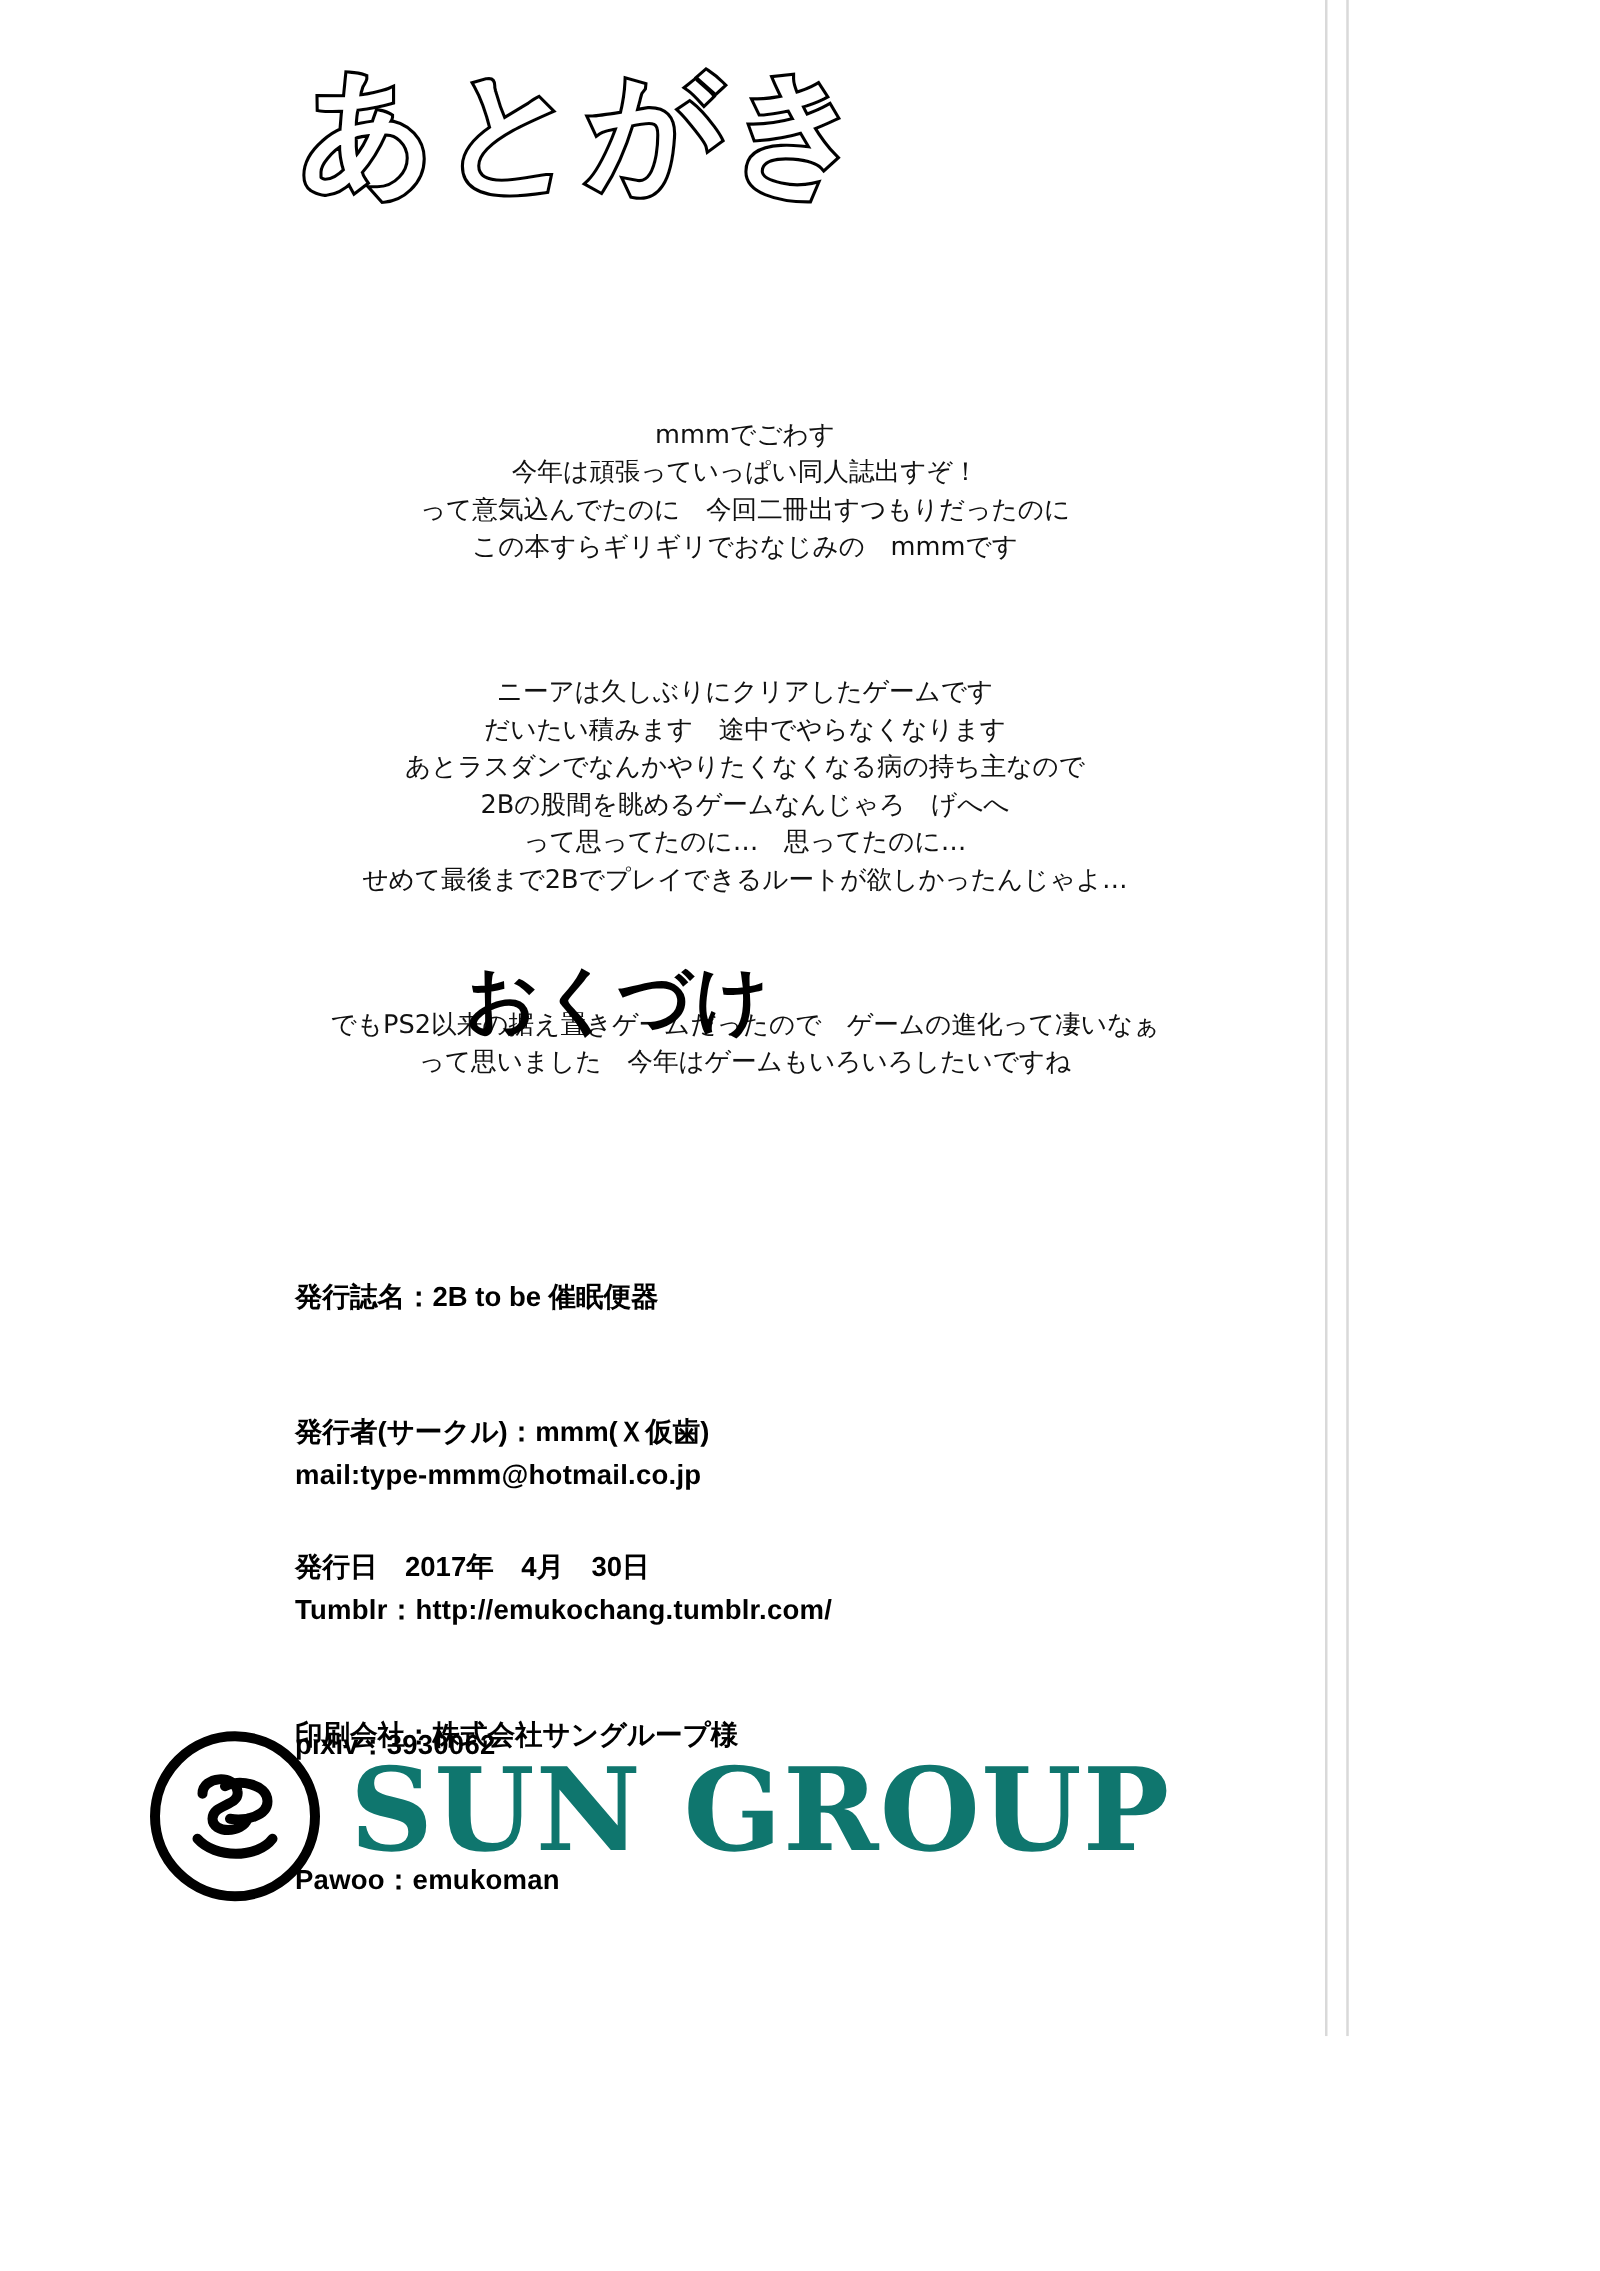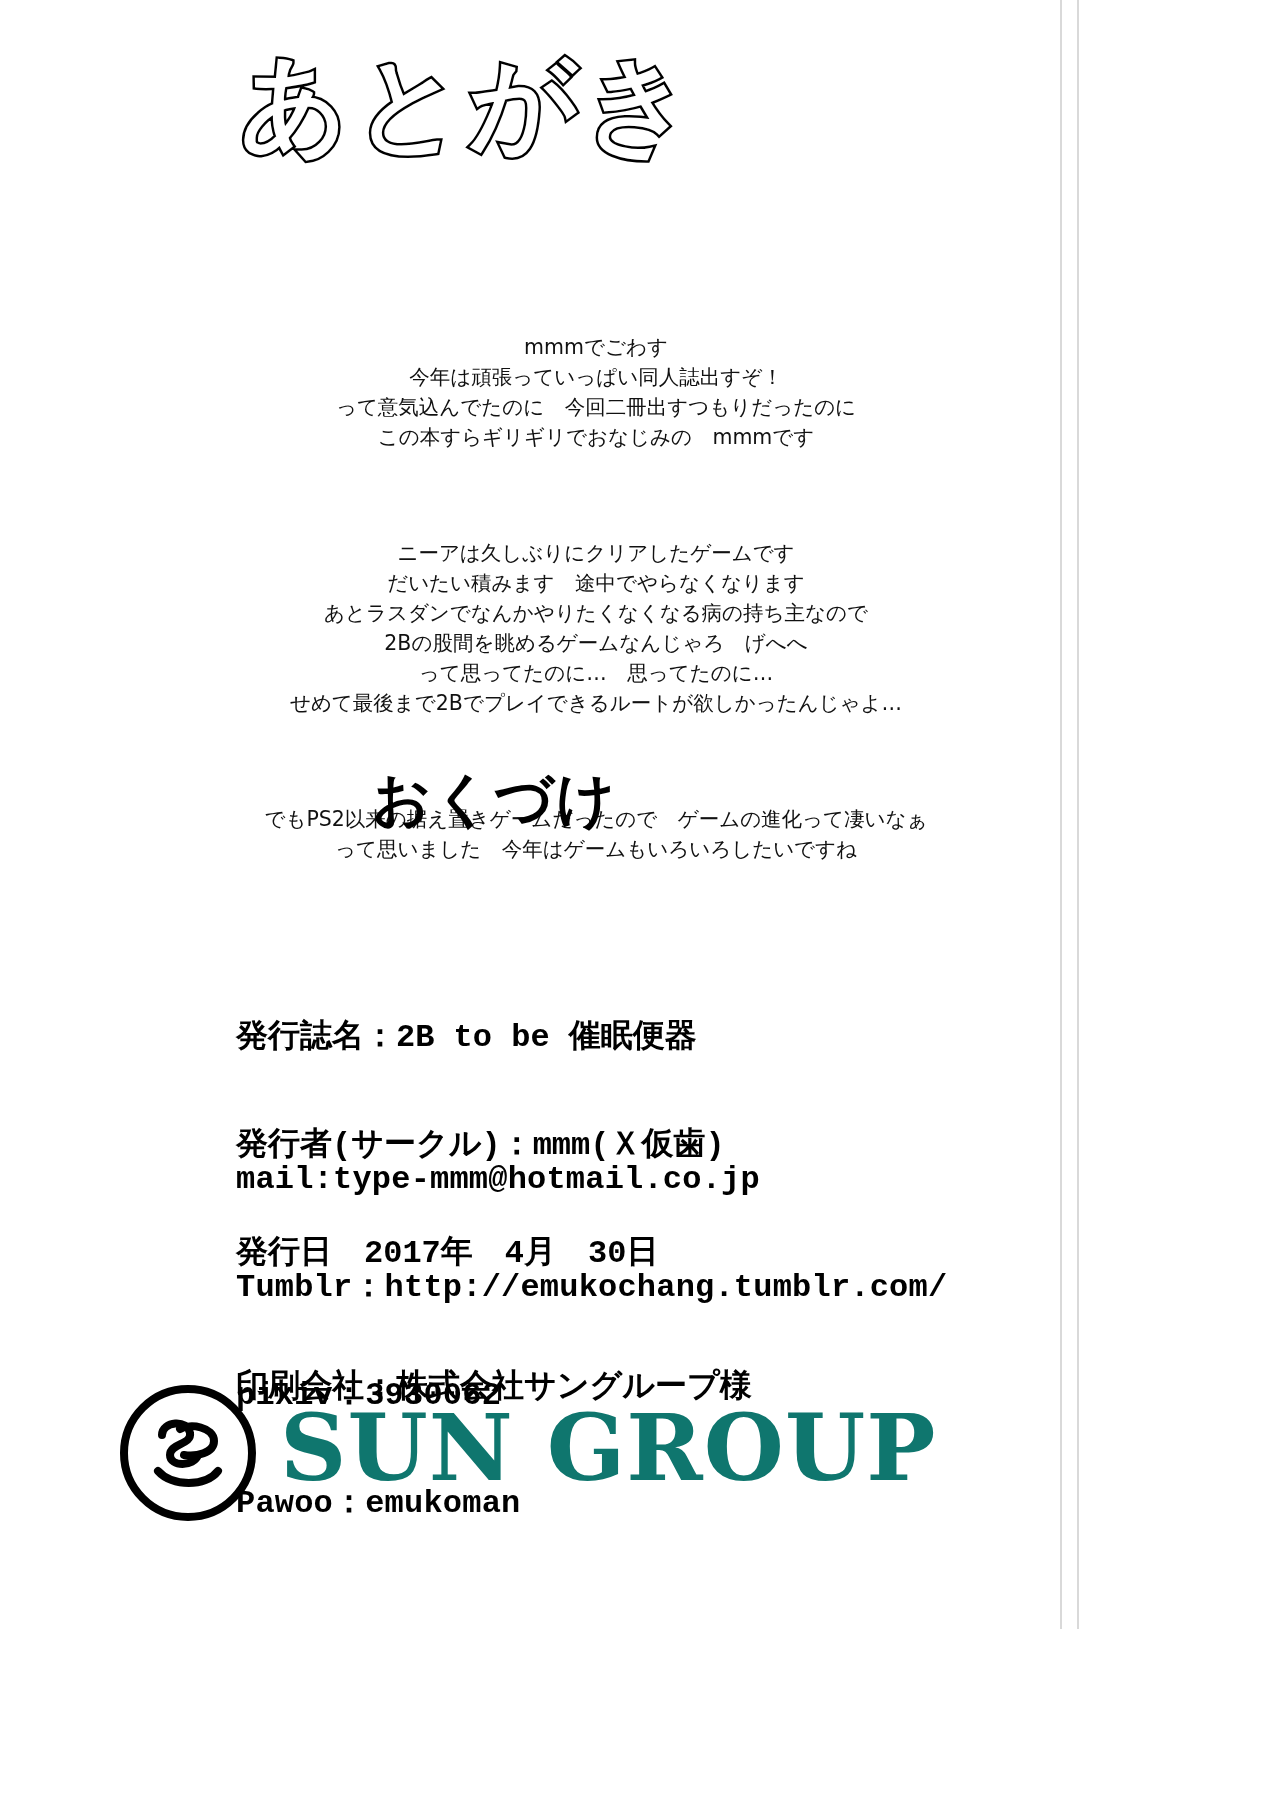--- a/index.html
+++ b/index.html
@@ -84,23 +84,23 @@
     letter-spacing: 2px;
     line-height: 1.2;
     color: #000000;
     white-space: nowrap;
   }
 
   
   .colophon-block {
     position: absolute;
     left: 236px;
-    font-family: Liberation Mono, monospace;
-    font-weight: bold;
-    font-size: 32px;
+    font-family: Liberation Sans, sans-serif;
+    font-weight: bold;
+    font-size: 22px;
     line-height: 36px;
     color: #000000;
     white-space: pre;
   }
   .colophon-title { top: 948px; }
   .colophon-contact { top: 1090px; letter-spacing: 0.2px; }
   .colophon-printer { top: 1298px; }
 
   .colophon-block div {
     white-space: pre;

